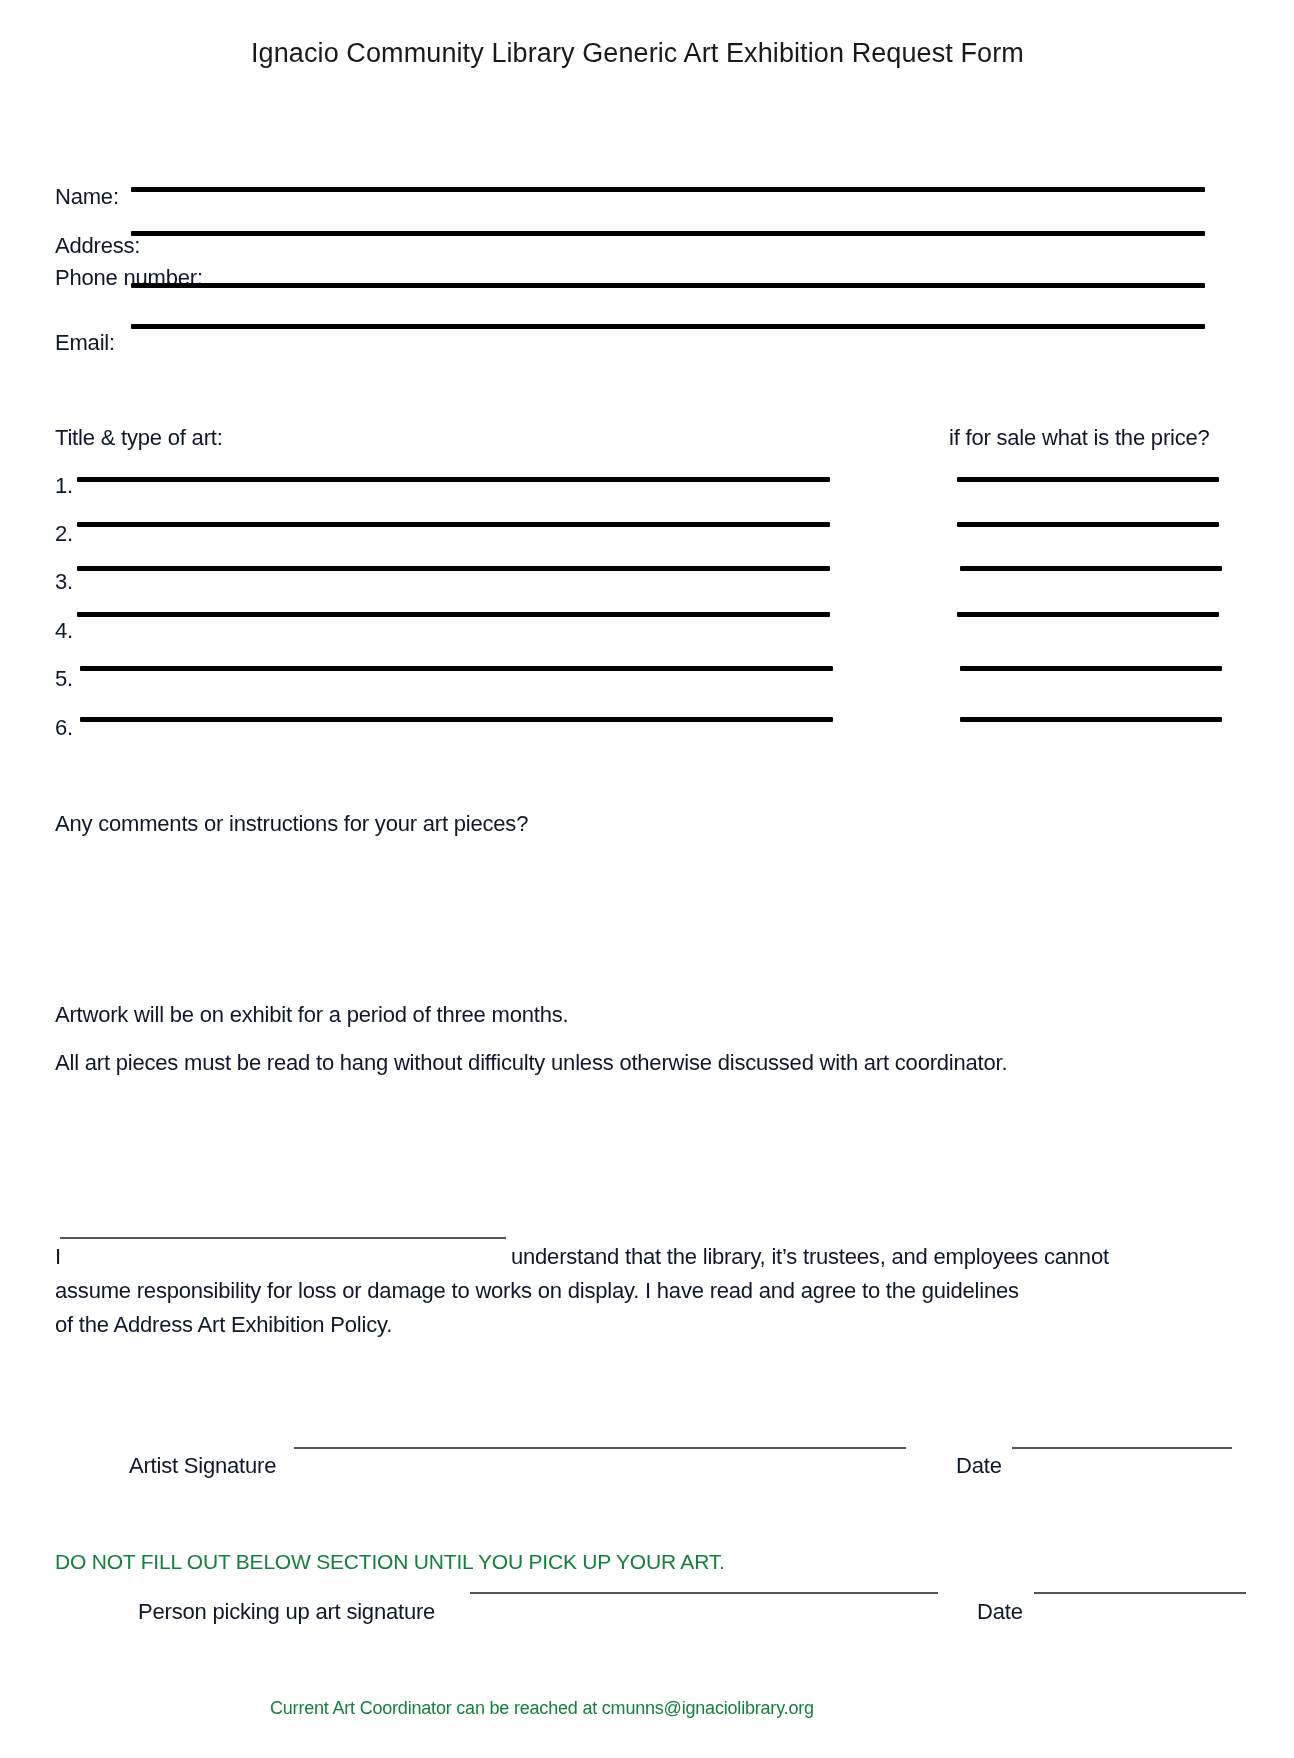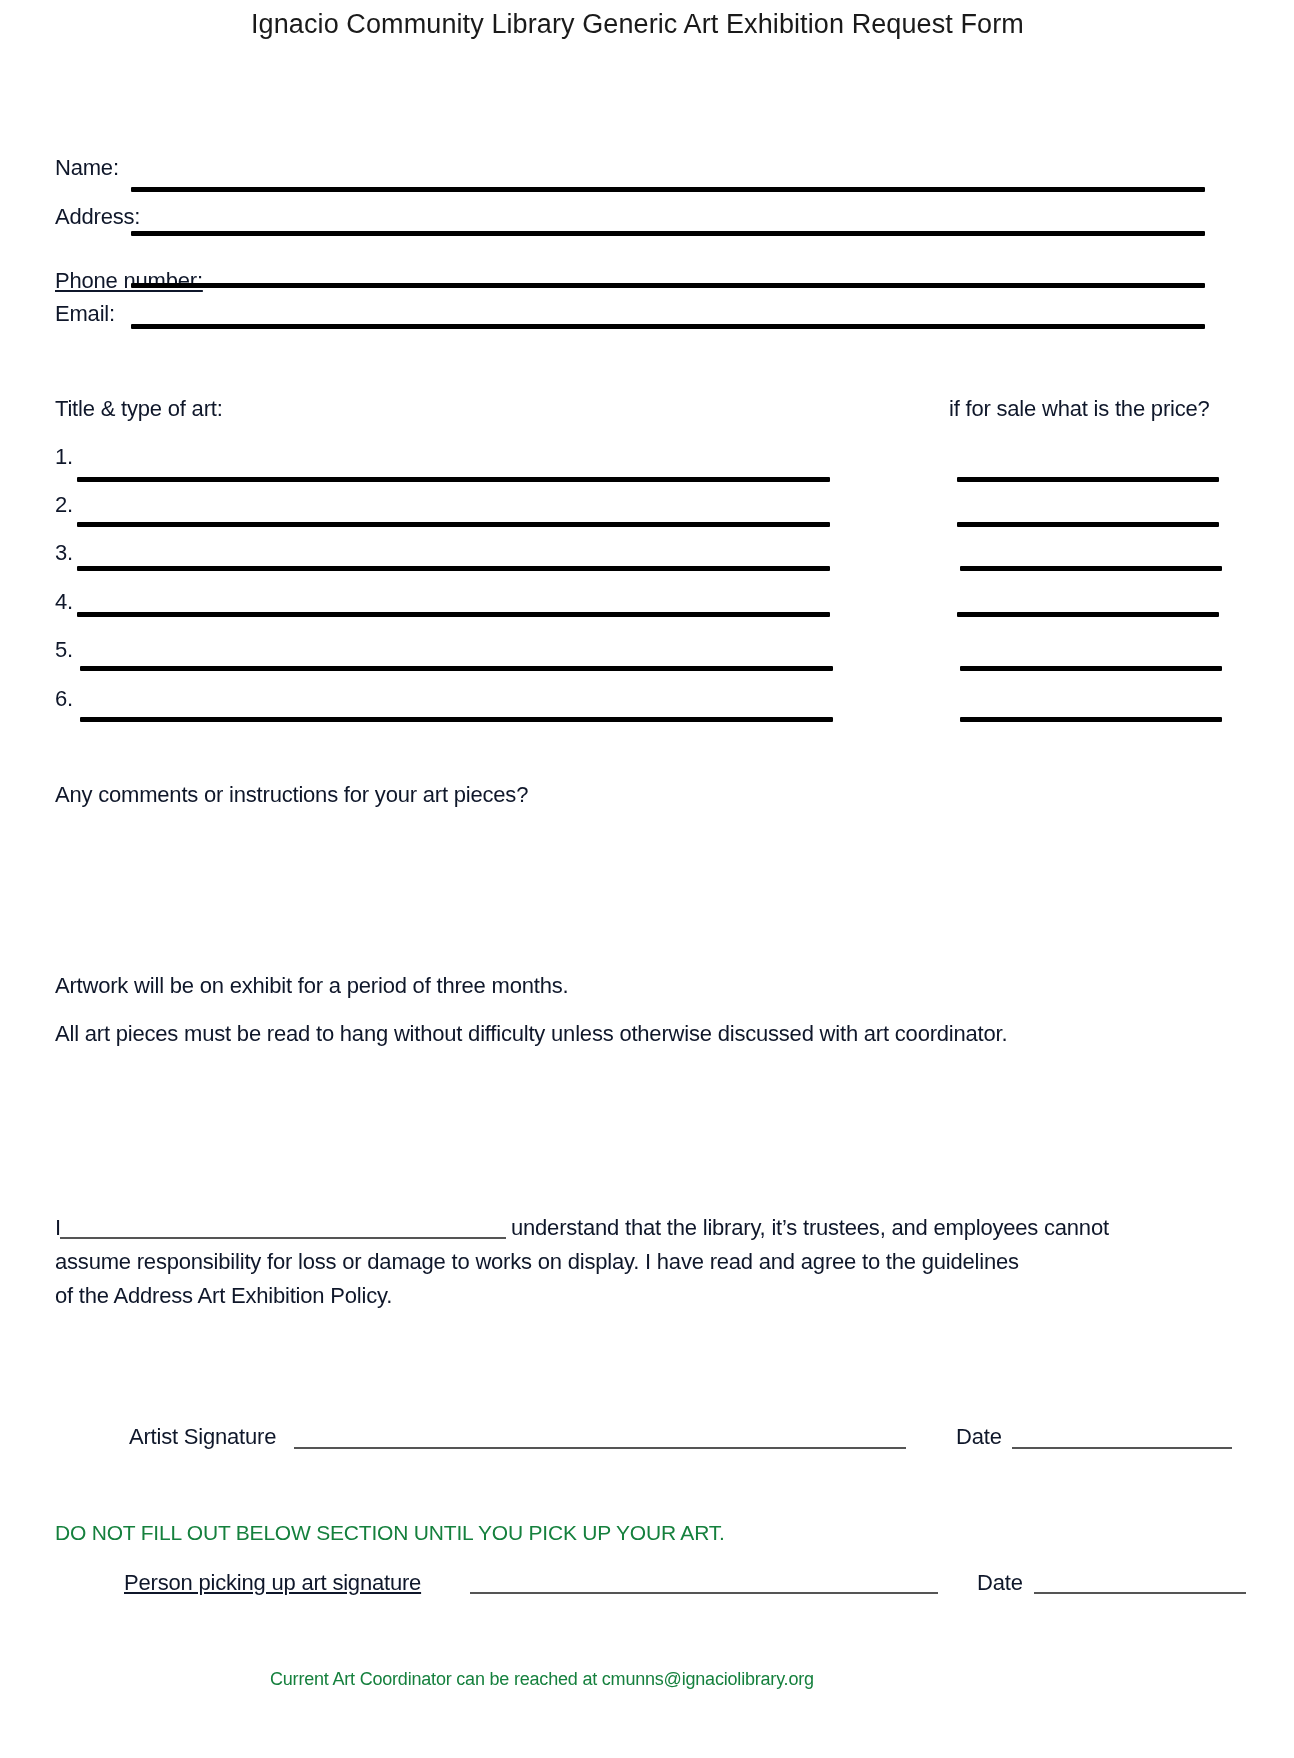--- a/index.html
+++ b/index.html
@@ -1,21 +1,21 @@
 <!DOCTYPE html>
 <html><head>
   <meta charset="utf-8">
   <style>
     html, body { margin: 0; padding: 0; background: #ffffff; }
     body {
       width: 1294px; height: 1758px; position: relative; overflow: hidden;
       font-family: "Liberation Sans", "DejaVu Sans", sans-serif;
       color: #1a1a1a;
     }
-    .abs { position: absolute; }
+    .abs { position: absolute; margin-top: 29px; }
     .txt { font-size: 22px; line-height: 26px; white-space: nowrap; color: #0f172a; letter-spacing: -0.2px; }
     .title { font-size: 27px; line-height: 32px; left: 251px; top: 8px; color: #1a1a1a; letter-spacing: 0.1px; }
     .rule { position: absolute; height: 5px; background: #000; border-radius: 1px; }
     .rule input {
       position: absolute; left: 0; bottom: 6px; width: 100%; height: 26px;
       border: none; background: transparent; outline: none;
       font-family: "Liberation Sans", sans-serif; font-size: 20px; color: #000;
     }
     .thin { position: absolute; height: 2px; background: #555; }
     .thin input {
@@ -38,21 +38,21 @@
 <div class="abs txt" style="left:55px; top:155px;">Name:</div>
 <div class="rule" style="left:131px; top:187px; width:1074px;">
   <input type="text" value="" style="">
 </div>
 
 <div class="abs txt" style="left:55px; top:204px;">Address:</div>
 <div class="rule" style="left:131px; top:231px; width:1074px;">
   <input type="text" value="" style="">
 </div>
 
-<div class="abs txt" style="left:55px; top:268px;text-decoration:underline;">Phone number:</div>
+<div class="abs txt" style="left:55px; top:236px;">Phone number:</div>
 <div class="rule" style="left:131px; top:283px; width:1074px;">
   <input type="text" value="" style="">
 </div>
 
 <div class="abs txt" style="left:55px; top:301px;">Email:</div>
 <div class="rule" style="left:131px; top:324px; width:1074px;">
   <input type="text" value="" style="">
 </div>
 
 <div class="abs txt" style="left:55px; top:396px;">Title &amp; type of art:</div>
@@ -123,21 +123,21 @@
 <div class="abs txt" style="left:129px; top:1424px;">Artist Signature</div>
 <div class="thin" style="left:294px; top:1447px; width:612px;">
   <input type="text" value="" style="">
 </div>
 <div class="abs txt" style="left:956px; top:1424px;">Date</div>
 <div class="thin" style="left:1012px; top:1447px; width:220px;">
   <input type="text" value="" style="">
 </div>
 
 <div class="abs txt bold" style="left:55px; top:1520px; font-size:21px;">DO NOT FILL OUT BELOW SECTION UNTIL YOU PICK UP YOUR ART.</div>
-<div class="abs txt" style="left:124px; top:1570px;text-decoration:underline;">Person picking up art signature</div>
+<div class="abs txt" style="left:138px; top:1570px;">Person picking up art signature</div>
 <div class="thin" style="left:470px; top:1592px; width:468px;">
   <input type="text" value="" style="">
 </div>
 <div class="abs txt" style="left:977px; top:1570px;">Date</div>
 <div class="thin" style="left:1034px; top:1592px; width:212px;">
   <input type="text" value="" style="">
 </div>
 
 <div class="abs txt bold" style="left:270px; top:1666px; font-size:18px;">Current Art Coordinator can be reached at cmunns@ignaciolibrary.org</div>
 

